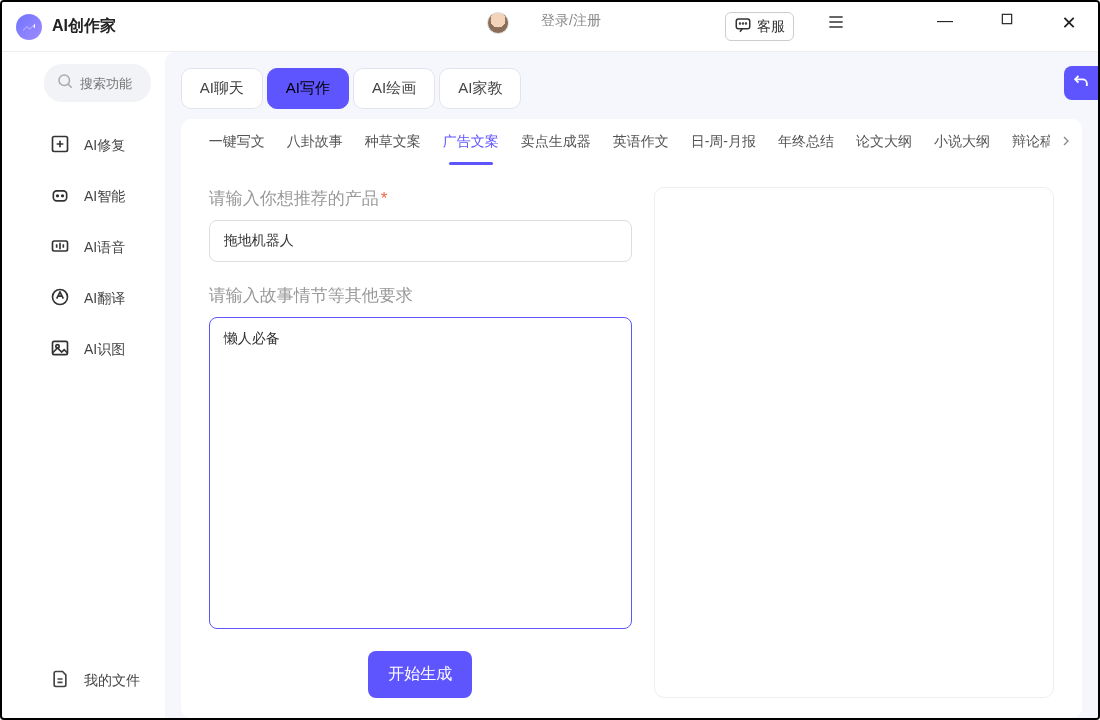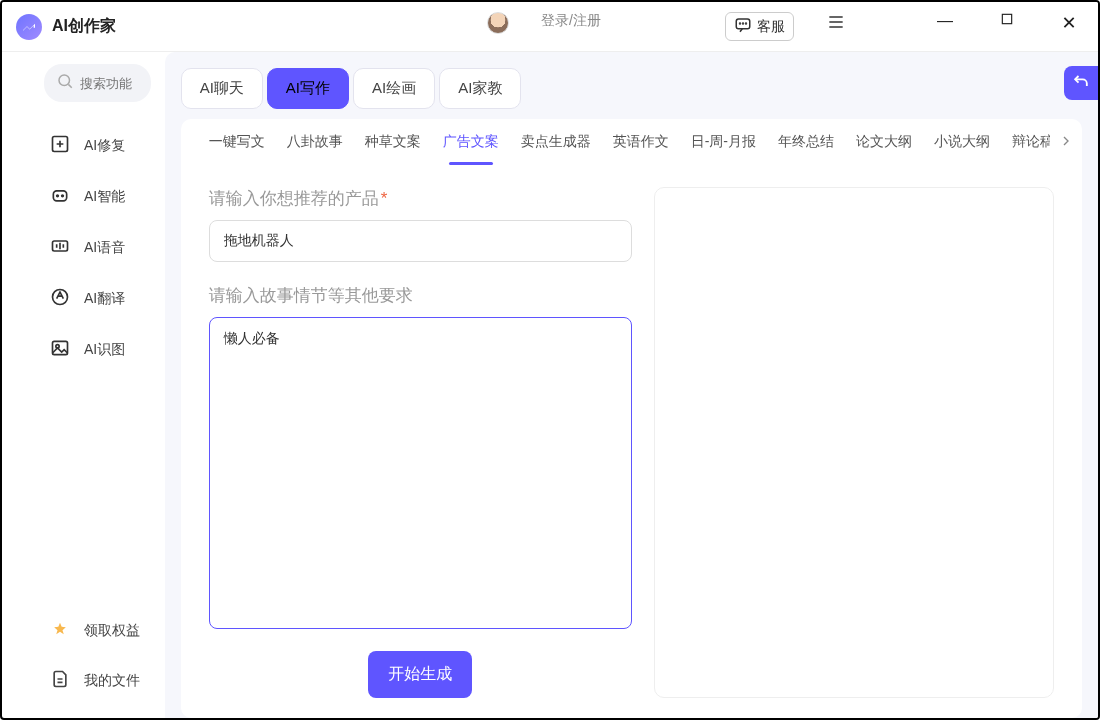--- a/index.html
+++ b/index.html
@@ -256,26 +256,20 @@
             <rect x="3" y="4" width="18" height="16" rx="2"></rect>
             <circle cx="9" cy="10" r="2"></circle>
             <path d="M3 18l6-6 5 5 3-3 4 4"></path>
           </svg></span>
       <span>AI识图</span>
     </div>
 
     <div class="side-spacer"></div>
 
     <div class="bottom-item">
-      <span class="badge"><svg viewBox="0 0 24 24" width="20" height="20" fill="#f8b84e">
-            <path d="M12 2l2 5 5 .5-4 3.5 1.5 5-4.5-3-4.5 3L9 11 5 7.5 10 7z"></path>
-          </svg></span>
-      <span>领取权益</span>
-    </div>
-    <div class="bottom-item">
       <span><svg viewBox="0 0 24 24" width="20" height="20" fill="none" stroke="currentColor" stroke-width="2">
             <path d="M7 3h8l4 4v12a2 2 0 0 1-2 2H7a2 2 0 0 1-2-2V5a2 2 0 0 1 2-2z"></path>
             <line x1="9" y1="12" x2="15" y2="12"></line>
             <line x1="9" y1="16" x2="15" y2="16"></line>
           </svg></span>
       <span>我的文件</span>
     </div>
   </div>
 
   <div class="main">

